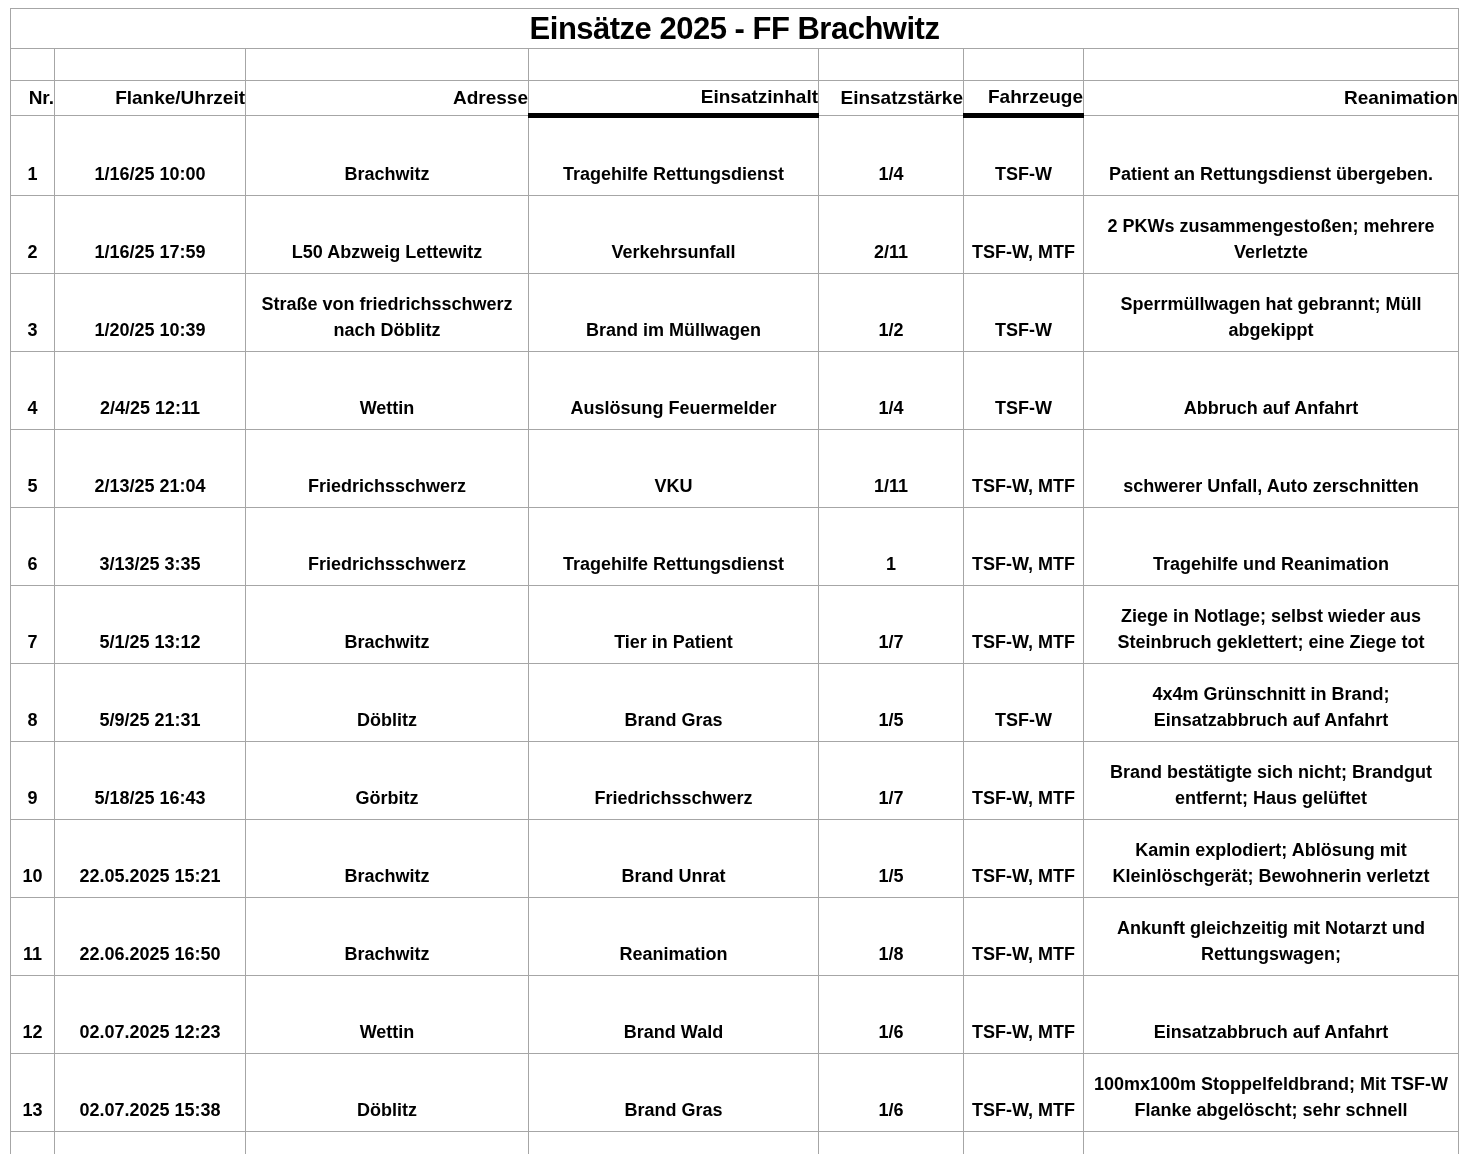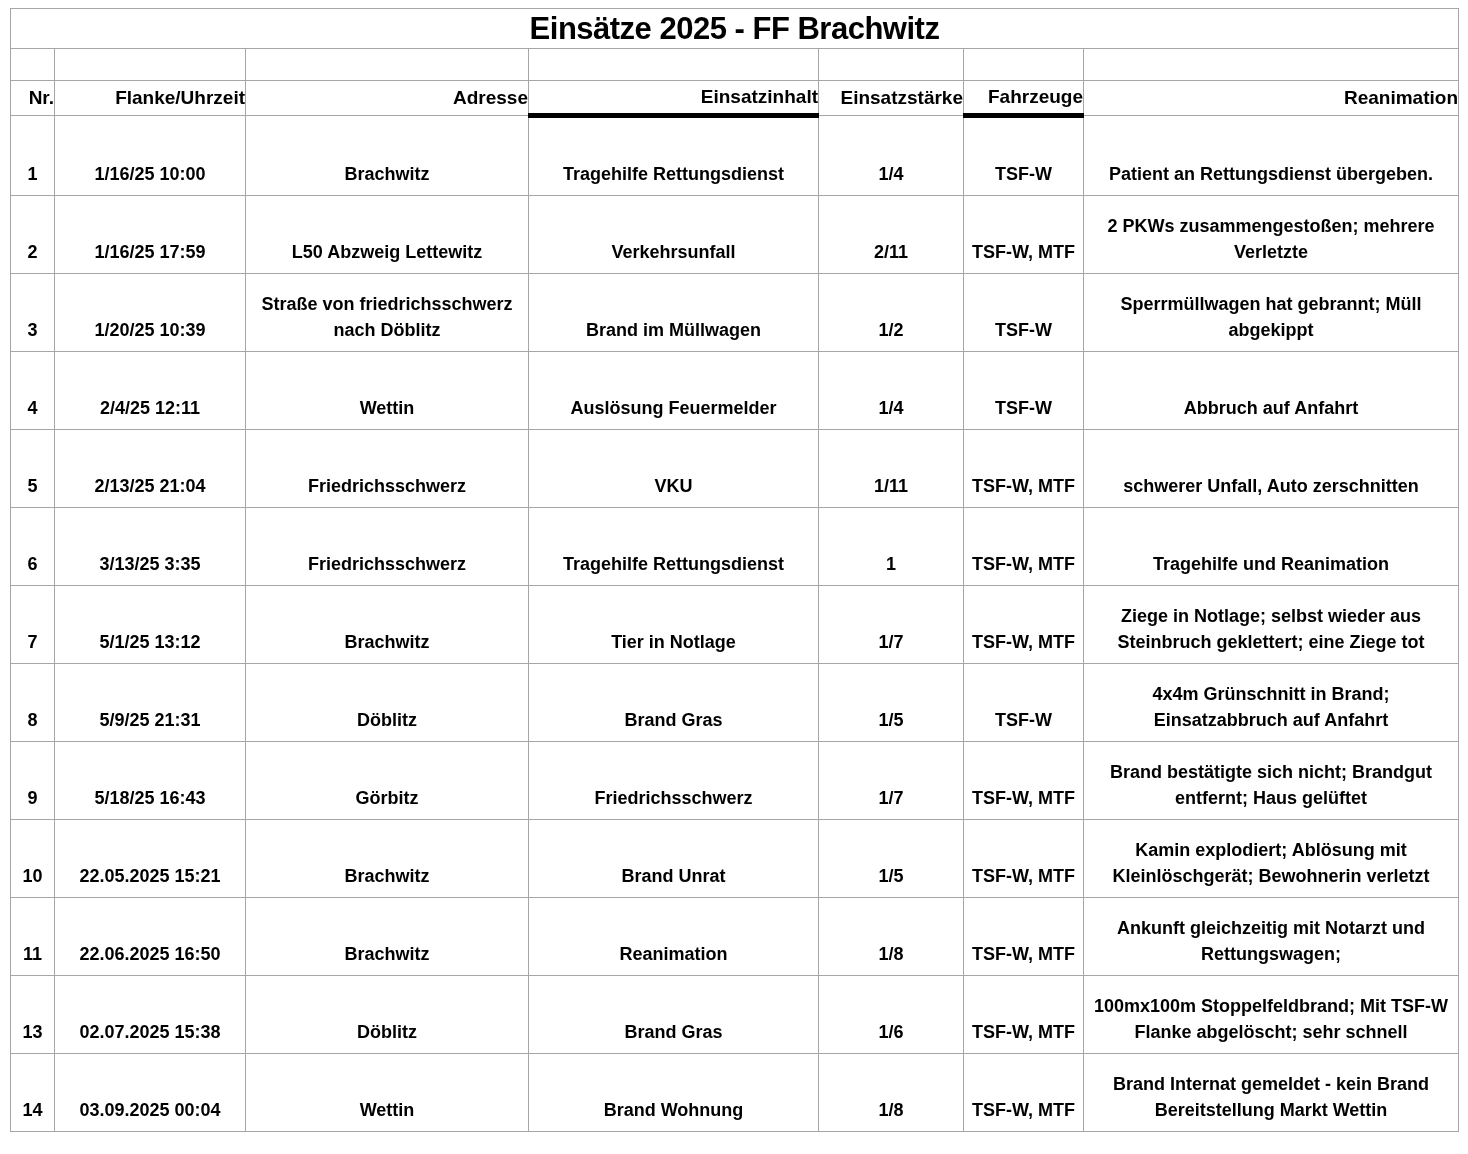--- a/index.html
+++ b/index.html
@@ -117,21 +117,21 @@
     <td>Friedrichsschwerz</td>
     <td>Tragehilfe Rettungsdienst</td>
     <td>1</td>
     <td>TSF-W, MTF</td>
     <td>Tragehilfe und Reanimation</td>
   </tr>
   <tr class="data-row">
     <td>7</td>
     <td>5/1/25 13:12</td>
     <td>Brachwitz</td>
-    <td>Tier in Notlage</td>
+    <td>Tier in Patient</td>
     <td>1/7</td>
     <td>TSF-W, MTF</td>
     <td>Ziege in Notlage; selbst wieder aus Steinbruch geklettert; eine Ziege tot</td>
   </tr>
   <tr class="data-row">
     <td>8</td>
     <td>5/9/25 21:31</td>
     <td>Döblitz</td>
     <td>Brand Gras</td>
     <td>1/5</td>
@@ -159,20 +159,29 @@
   <tr class="data-row">
     <td>11</td>
     <td>22.06.2025 16:50</td>
     <td>Brachwitz</td>
     <td>Reanimation</td>
     <td>1/8</td>
     <td>TSF-W, MTF</td>
     <td>Ankunft gleichzeitig mit Notarzt und Rettungswagen;</td>
   </tr>
   <tr class="data-row">
+    <td>12</td>
+    <td>02.07.2025 12:23</td>
+    <td>Wettin</td>
+    <td>Brand Wald</td>
+    <td>1/6</td>
+    <td>TSF-W, MTF</td>
+    <td>Einsatzabbruch auf Anfahrt</td>
+  </tr>
+  <tr class="data-row">
     <td>13</td>
     <td>02.07.2025 15:38</td>
     <td>Döblitz</td>
     <td>Brand Gras</td>
     <td>1/6</td>
     <td>TSF-W, MTF</td>
     <td>100mx100m Stoppelfeldbrand; Mit TSF-W Flanke abgelöscht; sehr schnell</td>
   </tr>
   <tr class="data-row">
     <td>14</td>

